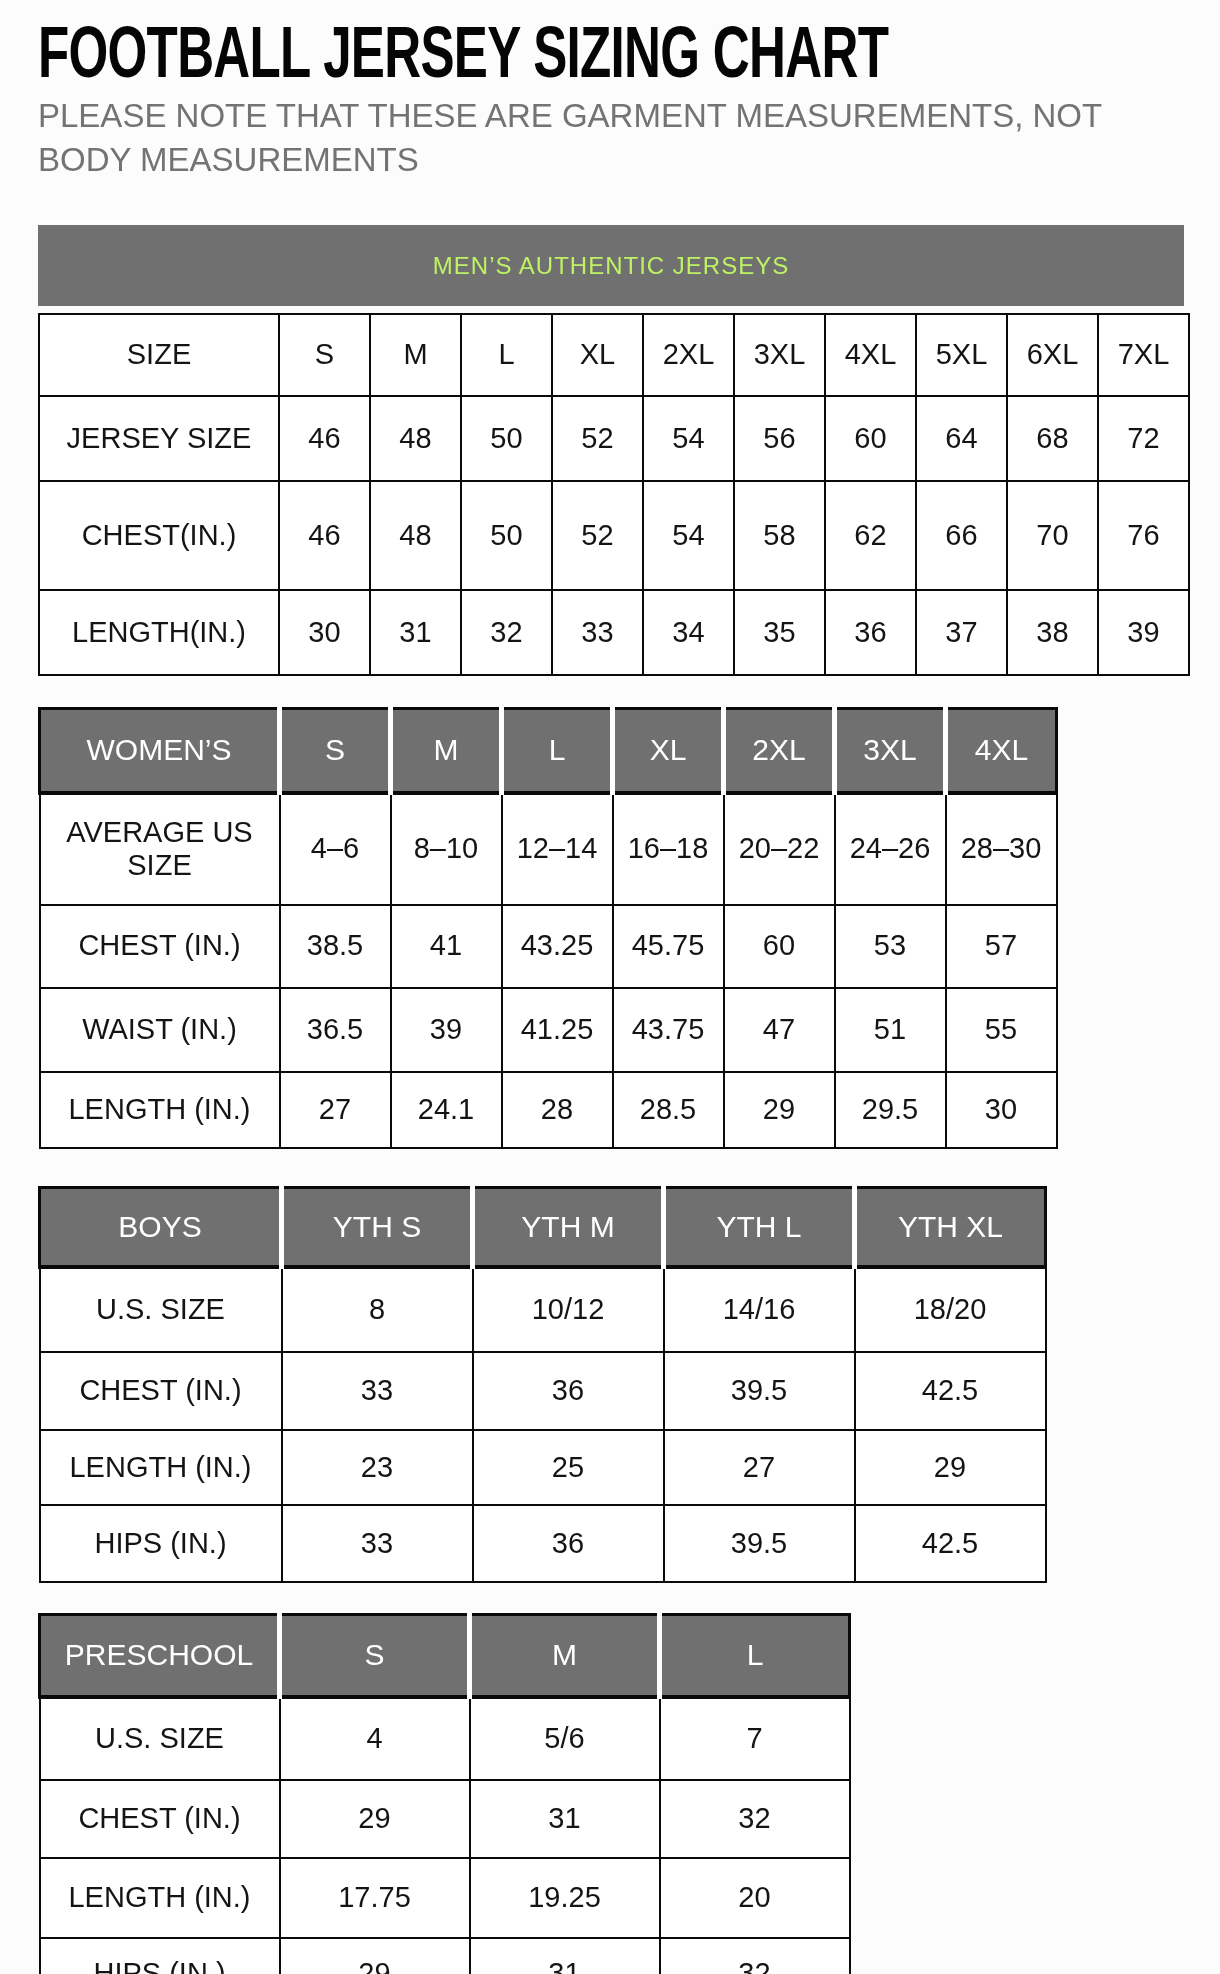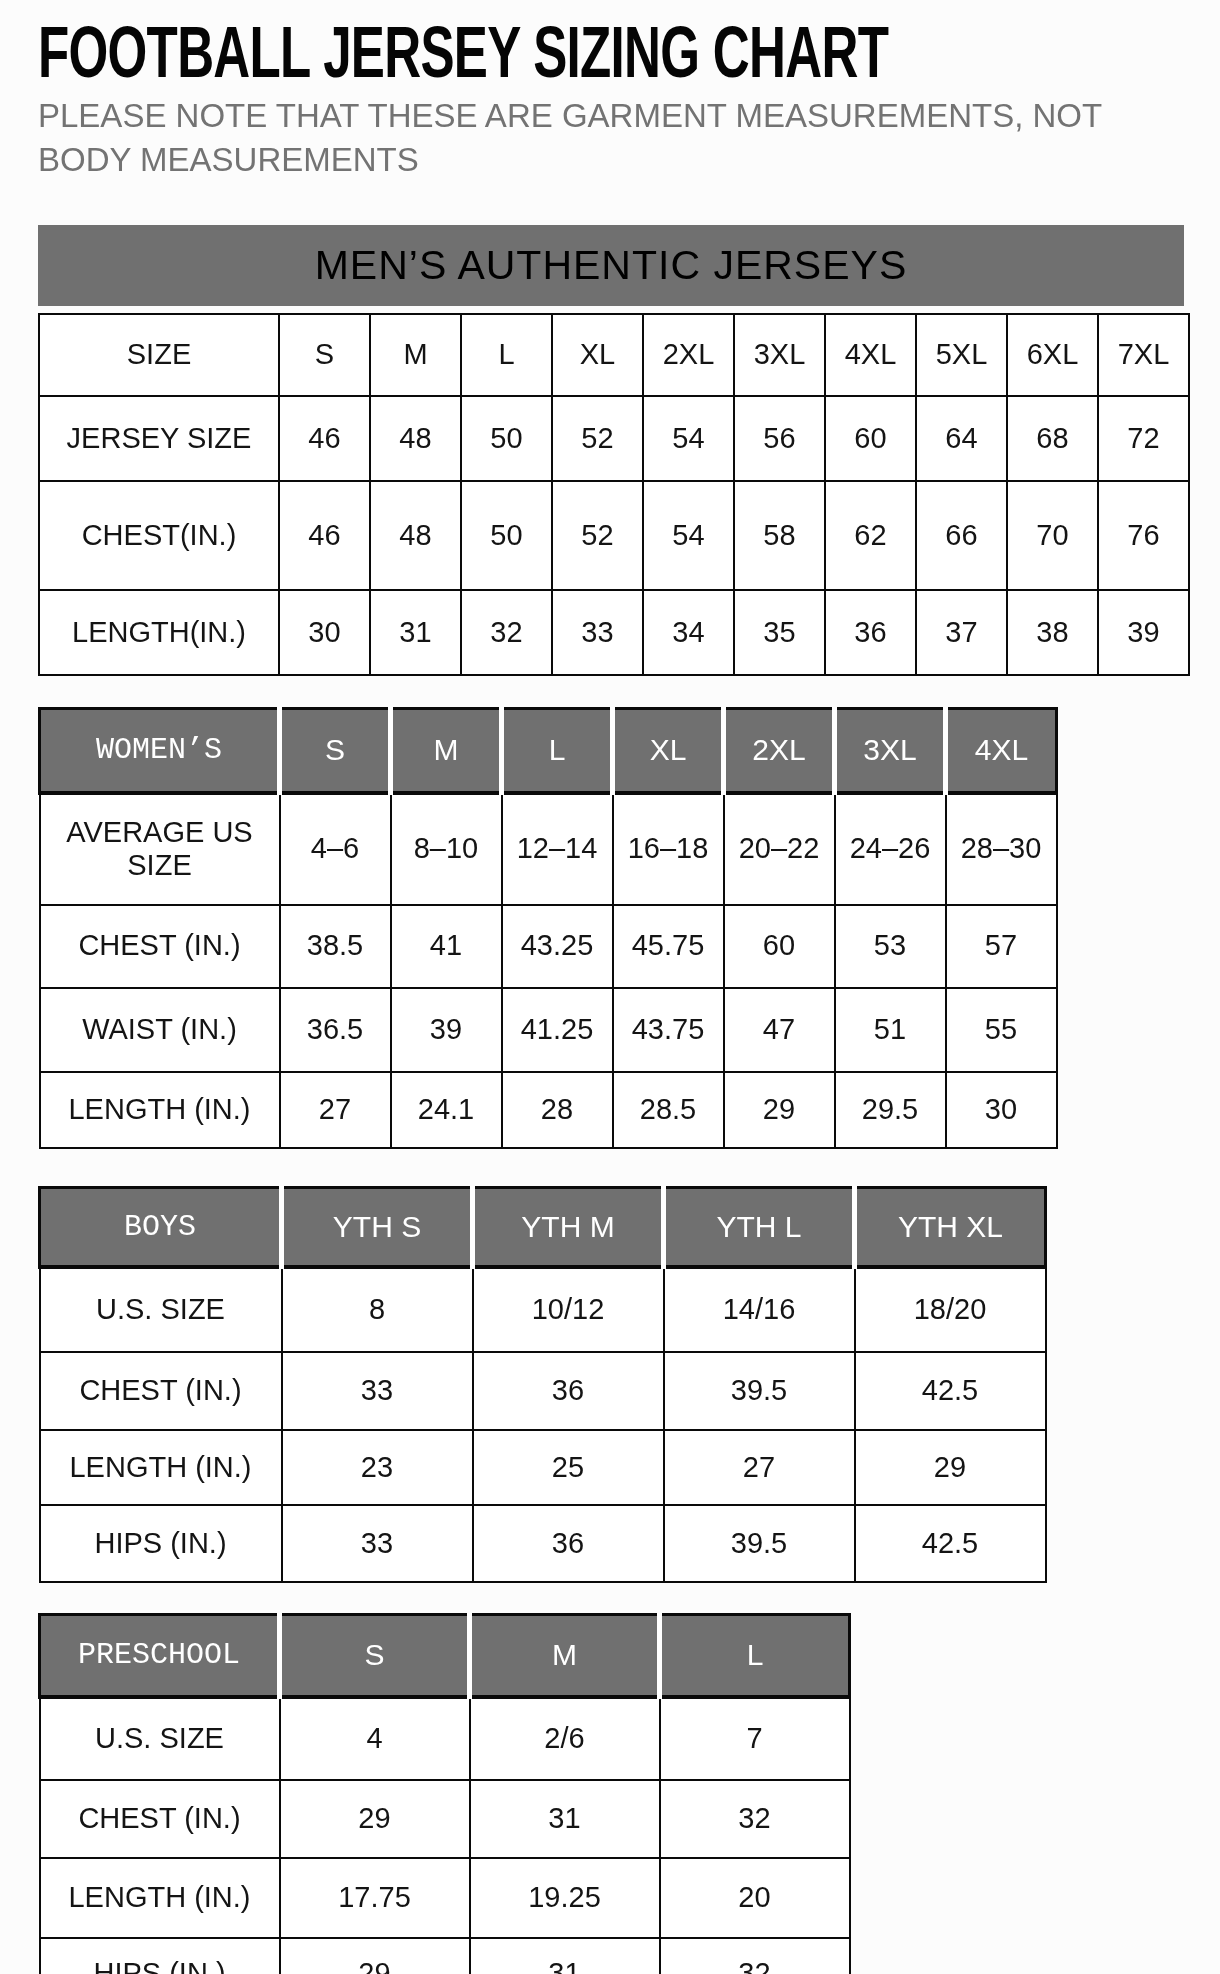--- a/index.html
+++ b/index.html
@@ -22,38 +22,38 @@
   .note {
     margin-top:16px;
     color:#737373;
     font-size:33px; line-height:1.32;
     max-width:1120px;
     font-weight:500;
   }
 
   .band {
     width:1146px; height:81px; margin-top:44px; margin-bottom:7px;
-    background:#707070; color:#000000;
+    background:#707070; color:#bef264;
     display:flex; align-items:center; justify-content:center;
-    font-size:41px; letter-spacing:1px;
+    font-size:24px; letter-spacing:1px;
   }
 
   table.tbl { border-collapse:collapse; table-layout:fixed; background:#fff; }
   table.tbl td {
     border:2px solid #0a0a0a;
     text-align:center; vertical-align:middle;
     font-size:29px; color:#141414; background:#fff;
     padding:0 4px; overflow:hidden; line-height:1.15;
   }
   table.tbl tr.hd td {
     background:#707070; color:#fff; font-size:30px;
     border-left:5px solid #fff; border-right:5px solid #fff;
     border-top:3px solid #0a0a0a; border-bottom:4px solid #0a0a0a;
   }
-  table.tbl tr.hd td:first-child { border-left:3px solid #0a0a0a;font-family:Liberation Mono, monospace; }
+  table.tbl tr.hd td:first-child { border-left:3px solid #0a0a0a; }
   table.tbl tr.hd td:last-child  { border-right:3px solid #0a0a0a; }
 
   .mens      { width:1150px; }
   .mens      col.c-label { width:240px; }
   .mens      col.c-data  { width:91px;  }
   .womens    { width:1020px; margin-top:31px; }
   .womens    col.c-label { width:240px; }
   .womens    col.c-data  { width:111px; }
   .boys      { width:1005px; margin-top:37px; }
   .boys      col.c-label { width:242px; }
@@ -267,21 +267,21 @@
     <tbody>
       <tr class="hd" style="height:82px">
         <td>PRESCHOOL</td>
         <td>S</td>
         <td>M</td>
         <td>L</td>
       </tr>
       <tr style="height:83px">
         <td>U.S. SIZE</td>
         <td>4</td>
-        <td>2/6</td>
+        <td>5/6</td>
         <td>7</td>
       </tr>
       <tr style="height:78px">
         <td>CHEST (IN.)</td>
         <td>29</td>
         <td>31</td>
         <td>32</td>
       </tr>
       <tr style="height:80px">
         <td>LENGTH (IN.)</td>

